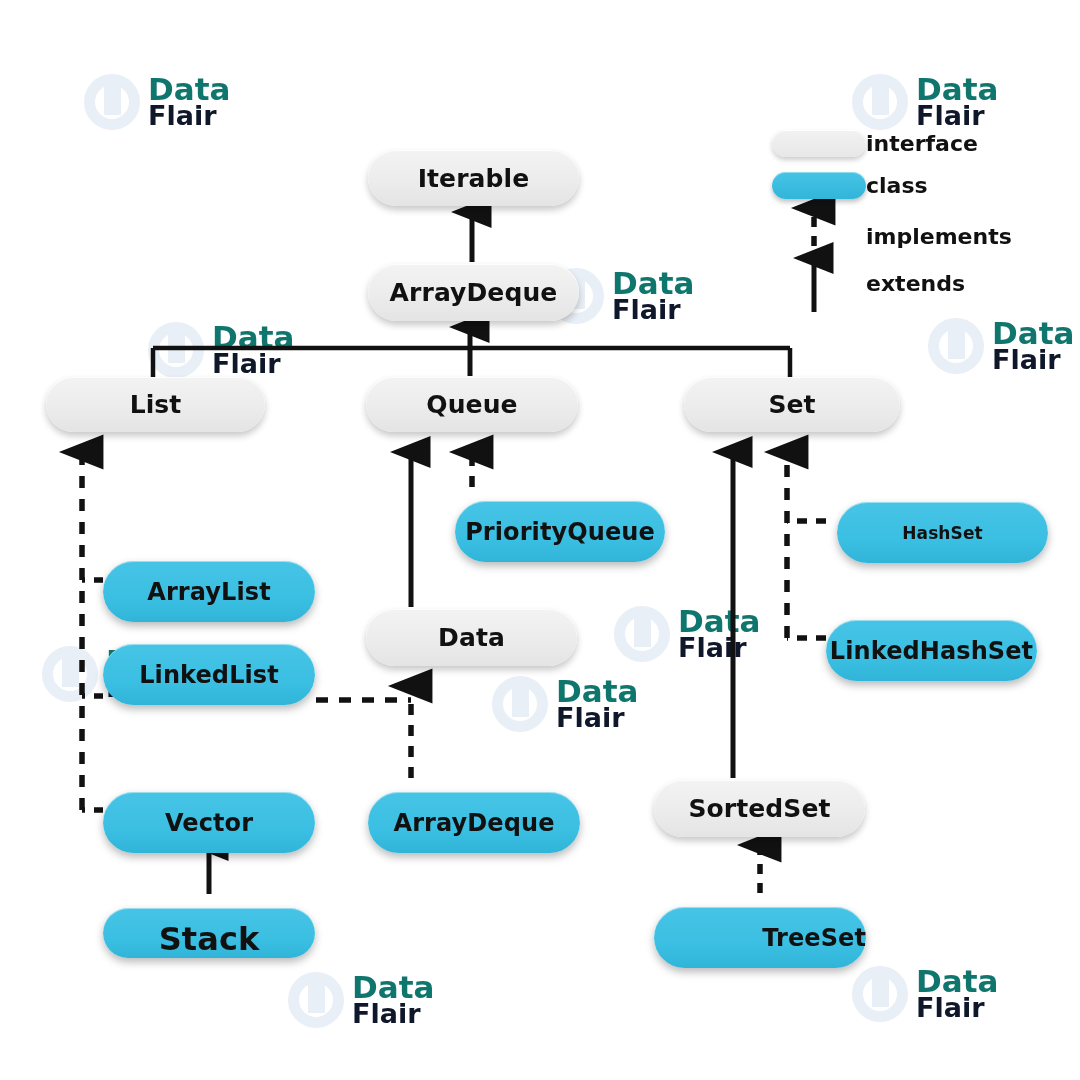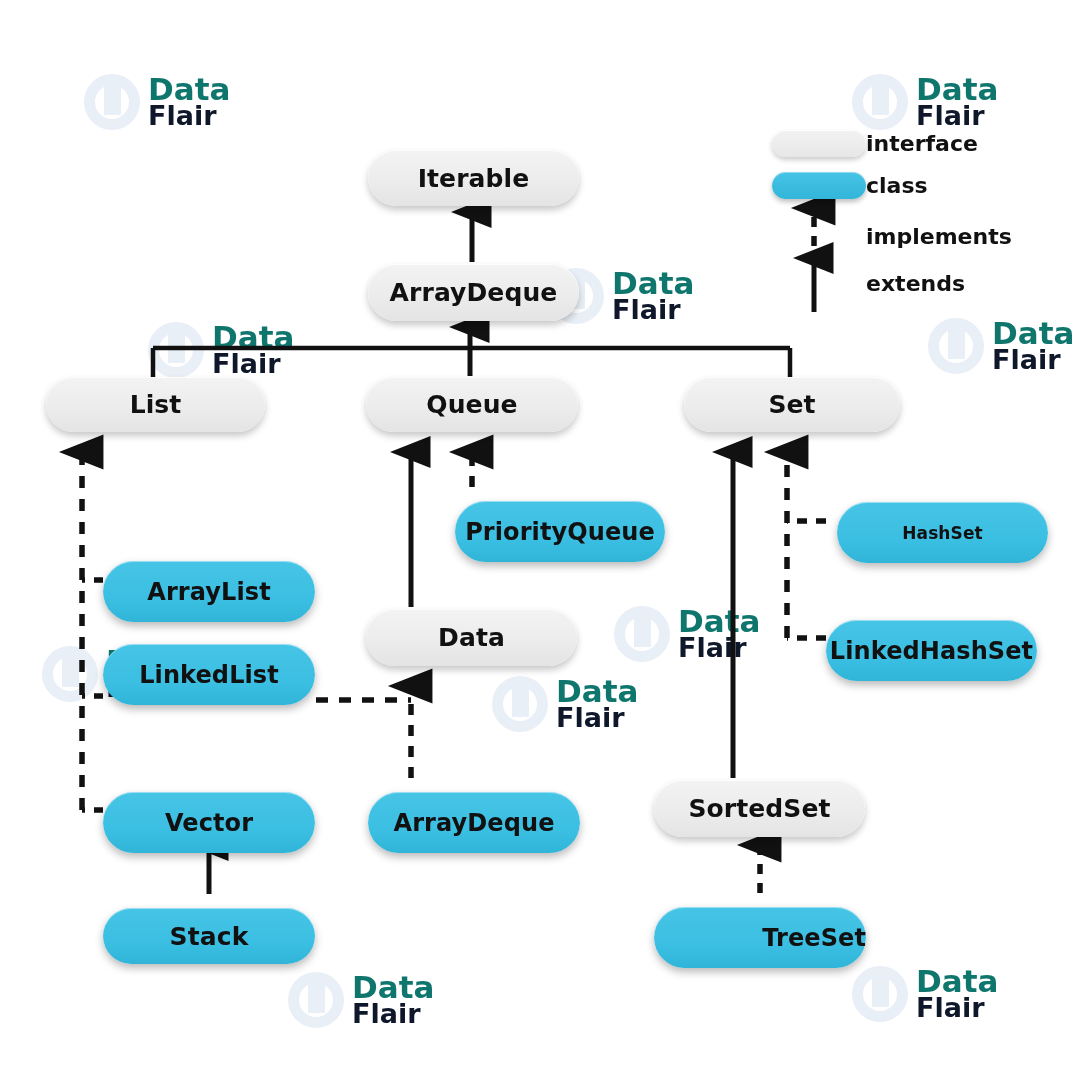--- a/index.html
+++ b/index.html
@@ -197,21 +197,21 @@
       </div>
       <div class="node cls" style="left: 103px; top: 780px; width: 212px; height: 61px; font-size: 24px; border-radius: 31px;">
         <span>Vector</span>
       </div>
       <div class="node cls" style="left: 368px; top: 780px; width: 212px; height: 61px; font-size: 24px; border-radius: 31px;">
         <span>ArrayDeque</span>
       </div>
       <div class="node cls" style="left: 654px; top: 895px; width: 212px; height: 61px; font-size: 24px; border-radius: 31px; justify-content: flex-end;">
         <span>TreeSet</span>
       </div>
-      <div class="node cls" style="left: 103px; top: 896px; width: 212px; height: 56px; font-size: 25px; border-radius: 31px;">
+      <div class="node cls" style="left: 103px; top: 896px; width: 212px; height: 50px; font-size: 32px; border-radius: 31px; align-items: flex-end;">
         <span>Stack</span>
       </div>
     </div>
 
   <div id="legend">
     <div class="lg-pill iface" style="left:772px;top:130px;"></div>
     <div class="lg-label" style="left:866px;top:131px;">interface</div>
 
     <div class="lg-pill cls" style="left:772px;top:172px;"></div>
     <div class="lg-label" style="left:866px;top:173px;">class</div>

